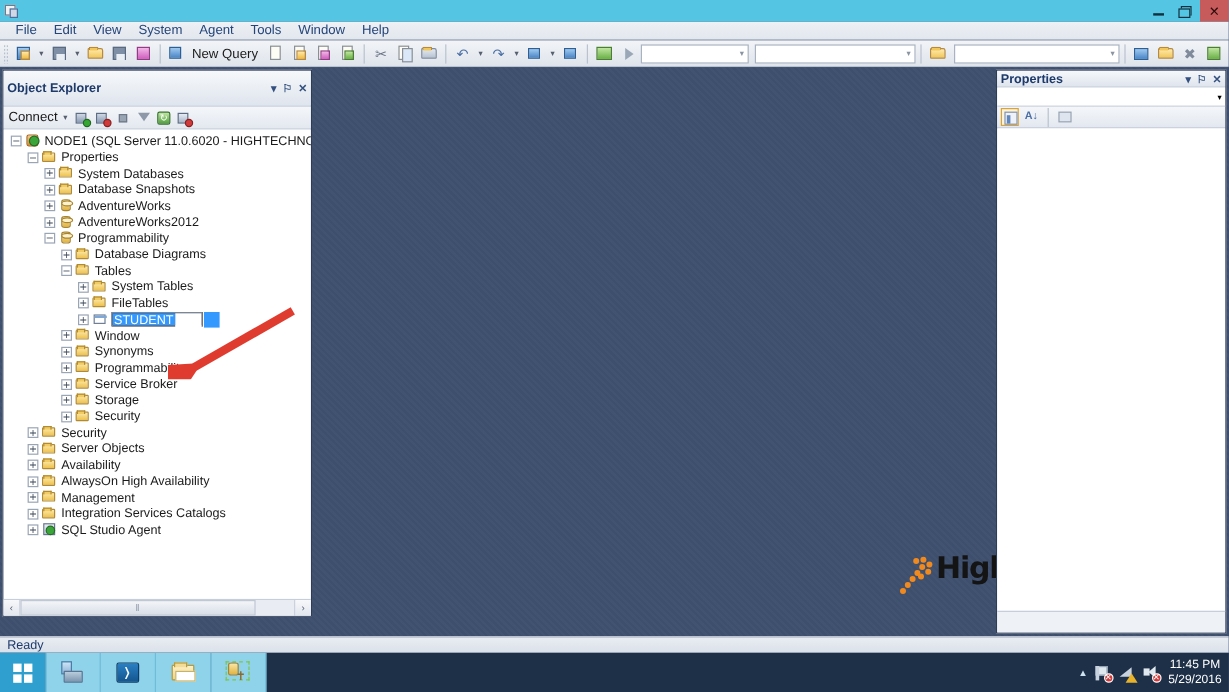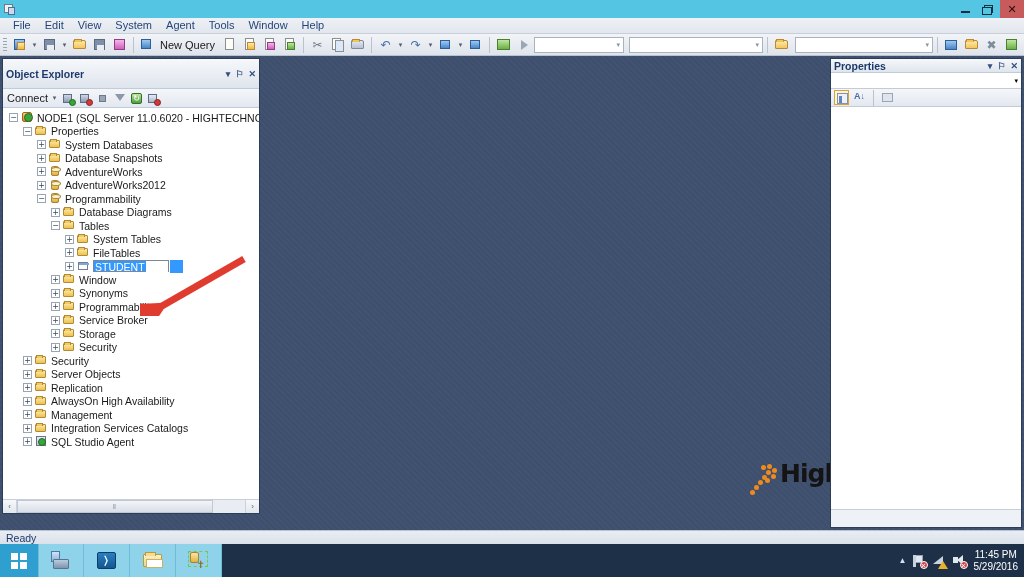--- a/index.html
+++ b/index.html
@@ -851,21 +851,21 @@
           <span class="nic">
             <span class="fold"></span>
           </span>
           <span class="nlabel">Server Objects</span>
         </div>
         <div class="node" style="padding-left: 20px;">
           <span class="exp">+</span>
           <span class="nic">
             <span class="fold"></span>
           </span>
-          <span class="nlabel">Replication</span>
+          <span class="nlabel">Availability</span>
         </div>
         <div class="node" style="padding-left: 20px;">
           <span class="exp">+</span>
           <span class="nic">
             <span class="fold"></span>
           </span>
           <span class="nlabel">AlwaysOn High Availability</span>
         </div>
         <div class="node" style="padding-left: 20px;">
           <span class="exp">+</span>

